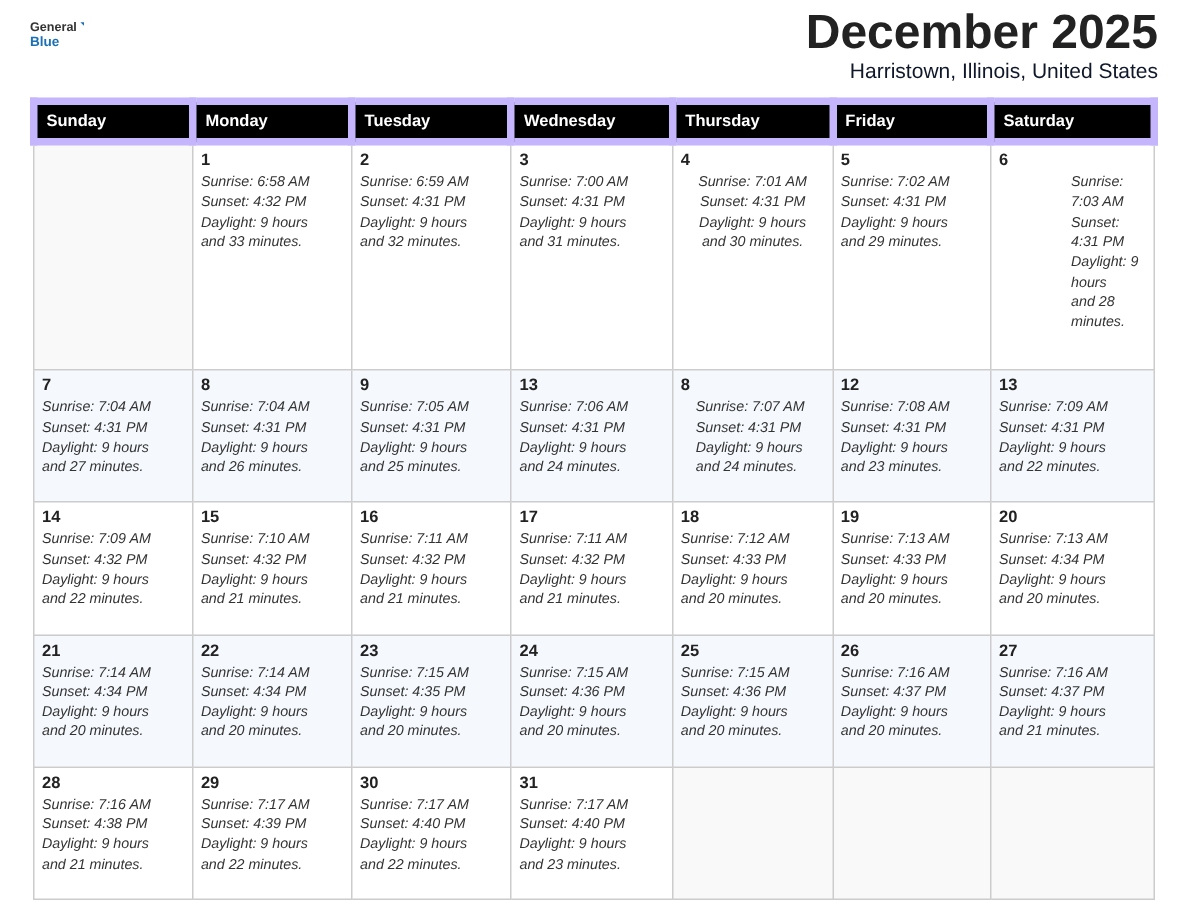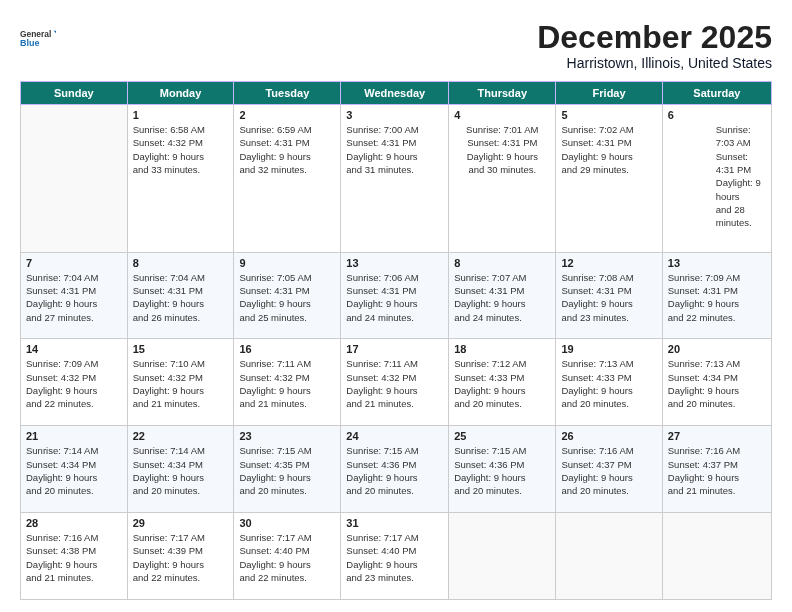--- a/index.html
+++ b/index.html
@@ -6,21 +6,21 @@
     body {
       width: 792px;
       height: 612px;
       font-family: Arial, sans-serif;
       background: #fff;
       overflow: hidden;
     }
     .page {
       width: 792px;
       height: 612px;
-      padding: 20px 20px 12px 20px;
+      padding: 4px 20px 12px 20px;
       display: flex;
       flex-direction: column;
     }
     .header {
       display: flex;
       justify-content: space-between;
       align-items: flex-start;
       margin-bottom: 10px;
     }
     .logo {
@@ -42,27 +42,27 @@
       font-size: 14px;
       color: #0f172a;
     }
     .calendar {
       width: 100%;
       border-collapse: collapse;
       flex: 1;
       font-size: 10px;
     }
     .calendar th {
-      background: #0f766e;
+      background: #000000;
       color: #fff;
-      text-align: center;
+      text-align: left;
       padding: 5px 6px;
       font-size: 11px;
       font-weight: bold;
-      border: 1px solid #c4b5fd;
+      border: 5px solid #c4b5fd;
     }
     .calendar td {
       vertical-align: top;
       border: 1px solid #ccc;
       padding: 4px 5px;
       width: 110px;
       min-height: 70px;
     }
     .calendar tr:nth-child(even) td {
       background: #f5f8fc;
@@ -74,20 +74,21 @@
       font-weight: bold;
       font-size: 11px;
       color: #222;
       display: block;
       margin-bottom: 2px;
     }
     .day-info {
       color: #333;
       font-size: 9.5px;
       line-height: 1.4;
+      font-style: italic;
     }
     .empty-cell {
       background: #f9f9f9 !important;
     }
   </style>
 </head>
 <body>
 
 <div class="page">
   <div class="header">
@@ -186,21 +187,21 @@
           </td>
           <td>
             <span class="day-num">13</span>
             <div class="day-info" style="white-space: pre-line;">Sunrise: 7:06 AM
 Sunset: 4:31 PM
 Daylight: 9 hours
 and 24 minutes.</div>
           </td>
           <td>
             <span class="day-num">8</span>
-            <div class="day-info" style="white-space: pre-line;">Sunrise: 7:07 AM
+            <div class="day-info" style="white-space: pre-line; margin-left: 10px;">Sunrise: 7:07 AM
 Sunset: 4:31 PM
 Daylight: 9 hours
 and 24 minutes.</div>
           </td>
           <td>
             <span class="day-num">12</span>
             <div class="day-info" style="white-space: pre-line;">Sunrise: 7:08 AM
 Sunset: 4:31 PM
 Daylight: 9 hours
 and 23 minutes.</div>

